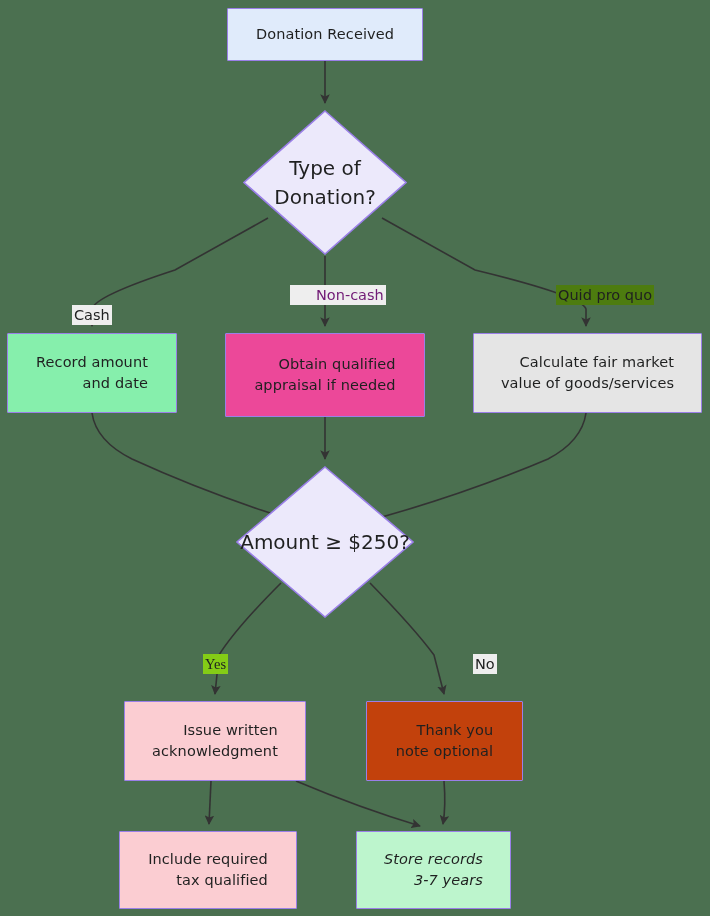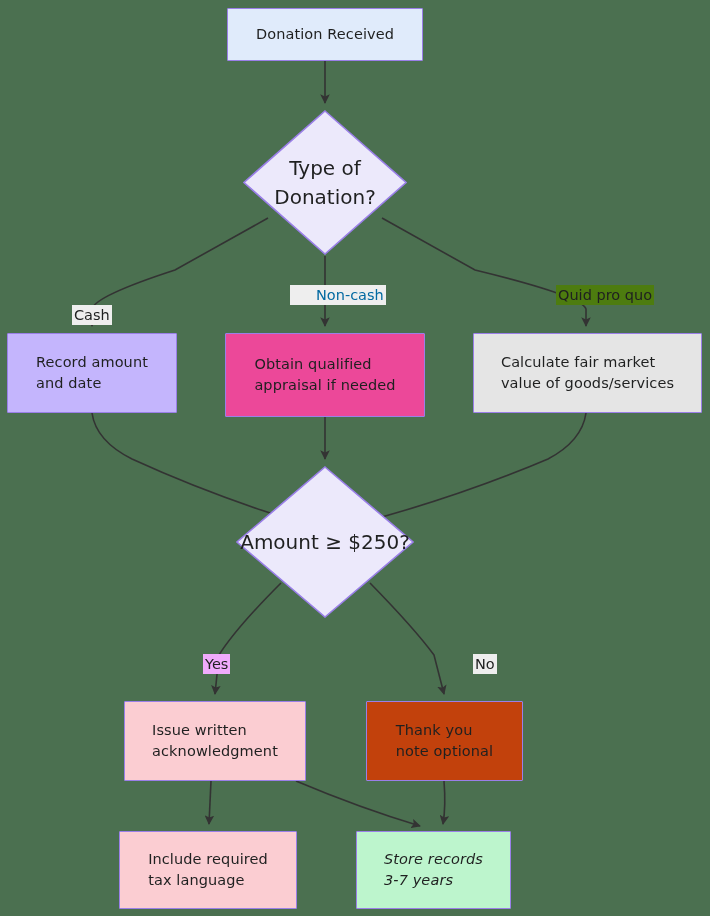--- a/index.html
+++ b/index.html
@@ -21,21 +21,21 @@
     top: 0;
     width: 710px;
     height: 916px;
   }
   .node {
     position: absolute;
     box-sizing: border-box;
     display: flex;
     align-items: center;
     justify-content: center;
-    text-align: left;
+    text-align: right;
     color: #1f2020;
     font-size: 14.5px;
     line-height: 1.42;
     letter-spacing: 0.1px;
     white-space: pre-line;
     z-index: 2;
   }
   .rect {
     border: 1.6px solid #9a7fe8;
     border-radius: 1px;
@@ -111,42 +111,42 @@
 
   <div id="node-layer">
       <div class="node rect fill-blue" style="left: 227px; top: 8px; width: 196px; height: 53px; background: rgb(224, 235, 251); border-color: rgb(154, 127, 232); color: rgb(31, 32, 32);"><span>Donation Received</span></div>
       <div class="diamond-wrap" style="left: 243px; top: 110px; width: 164px; height: 145px;">
         <svg class="diamond-shape" viewBox="0 0 164 145">
           <polygon points="82,1 163,72.5 82,144 1,72.5" fill="#ece9fb" stroke="#9a7fe8" stroke-width="1.6"></polygon>
         </svg>
         <div class="diamond-label" style="color: rgb(31, 32, 32);">Type of
 Donation?</div>
       </div>
-      <div class="node rect fill-lav" style="left: 7px; top: 333px; width: 170px; height: 80px; background: #c4b5fd; border-color: rgb(154, 127, 232); color: rgb(31, 32, 32);"><span>Record amount
+      <div class="node rect fill-lav" style="left: 7px; top: 333px; width: 170px; height: 80px; background: #86efac; border-color: rgb(154, 127, 232); color: rgb(31, 32, 32);"><span>Record amount
 and date</span></div>
       <div class="node rect fill-lav" style="left: 225px; top: 333px; width: 200px; height: 84px; background: #ec4899; border-color: rgb(154, 127, 232); color: rgb(31, 32, 32);"><span>Obtain qualified
 appraisal if needed</span></div>
       <div class="node rect fill-lav" style="left: 473px; top: 333px; width: 229px; height: 80px; background: #e5e5e5; border-color: rgb(154, 127, 232); color: rgb(31, 32, 32);"><span>Calculate fair market
 value of goods/services</span></div>
       <div class="diamond-wrap" style="left: 236px; top: 466px; width: 178px; height: 152px;">
         <svg class="diamond-shape" viewBox="0 0 178 152">
           <polygon points="89,1 177,76 89,151 1,76" fill="#ece9fb" stroke="#9a7fe8" stroke-width="1.6"></polygon>
         </svg>
         <div class="diamond-label" style="color: rgb(31, 32, 32);">Amount ≥ $250?</div>
       </div>
       <div class="node rect fill-pink" style="left: 124px; top: 701px; width: 182px; height: 80px; background: rgb(251, 205, 210); border-color: rgb(154, 127, 232); color: rgb(31, 32, 32);"><span>Issue written
 acknowledgment</span></div>
       <div class="node rect fill-lav" style="left: 366px; top: 701px; width: 157px; height: 80px; background: #c2410c; border-color: rgb(154, 127, 232); color: rgb(31, 32, 32);"><span>Thank you
 note optional</span></div>
       <div class="node rect fill-pink" style="left: 119px; top: 831px; width: 178px; height: 78px; background: rgb(251, 205, 210); border-color: rgb(154, 127, 232); color: rgb(31, 32, 32);"><span>Include required
-tax language</span></div>
+tax qualified</span></div>
       <div class="node rect fill-green" style="left: 356px; top: 831px; width: 155px; height: 78px; background: rgb(189, 245, 205); border-color: rgb(154, 127, 232); color: rgb(31, 32, 32); font-style: italic;"><span>Store records
 3-7 years</span></div>
     </div>
   <div id="edge-label-layer">
       <div class="edge-label" style="left: 72px; top: 285px; background: rgb(238, 238, 238); color: rgb(31, 32, 32); margin-top: 20px;">Cash</div>
-      <div class="edge-label" style="left: 290px; top: 285px; background: rgb(238, 238, 238); color: #0369a1; padding-left: 26px;">Non-cash</div>
+      <div class="edge-label" style="left: 290px; top: 285px; background: rgb(238, 238, 238); color: #701a75; padding-left: 26px;">Non-cash</div>
       <div class="edge-label" style="left: 556px; top: 285px; background: #4d7c0f; color: rgb(31, 32, 32);">Quid pro quo</div>
-      <div class="edge-label" style="left: 203px; top: 654px; background: #f0abfc; color: rgb(31, 32, 32);">Yes</div>
+      <div class="edge-label" style="left: 203px; top: 654px; background: #84cc16; color: rgb(31, 32, 32); font-family: Liberation Serif, serif;">Yes</div>
       <div class="edge-label" style="left: 433px; top: 654px; background: rgb(238, 238, 238); color: rgb(31, 32, 32); margin-left: 40px;">No</div>
     </div>
 
 </div>
 
 </body></html>

